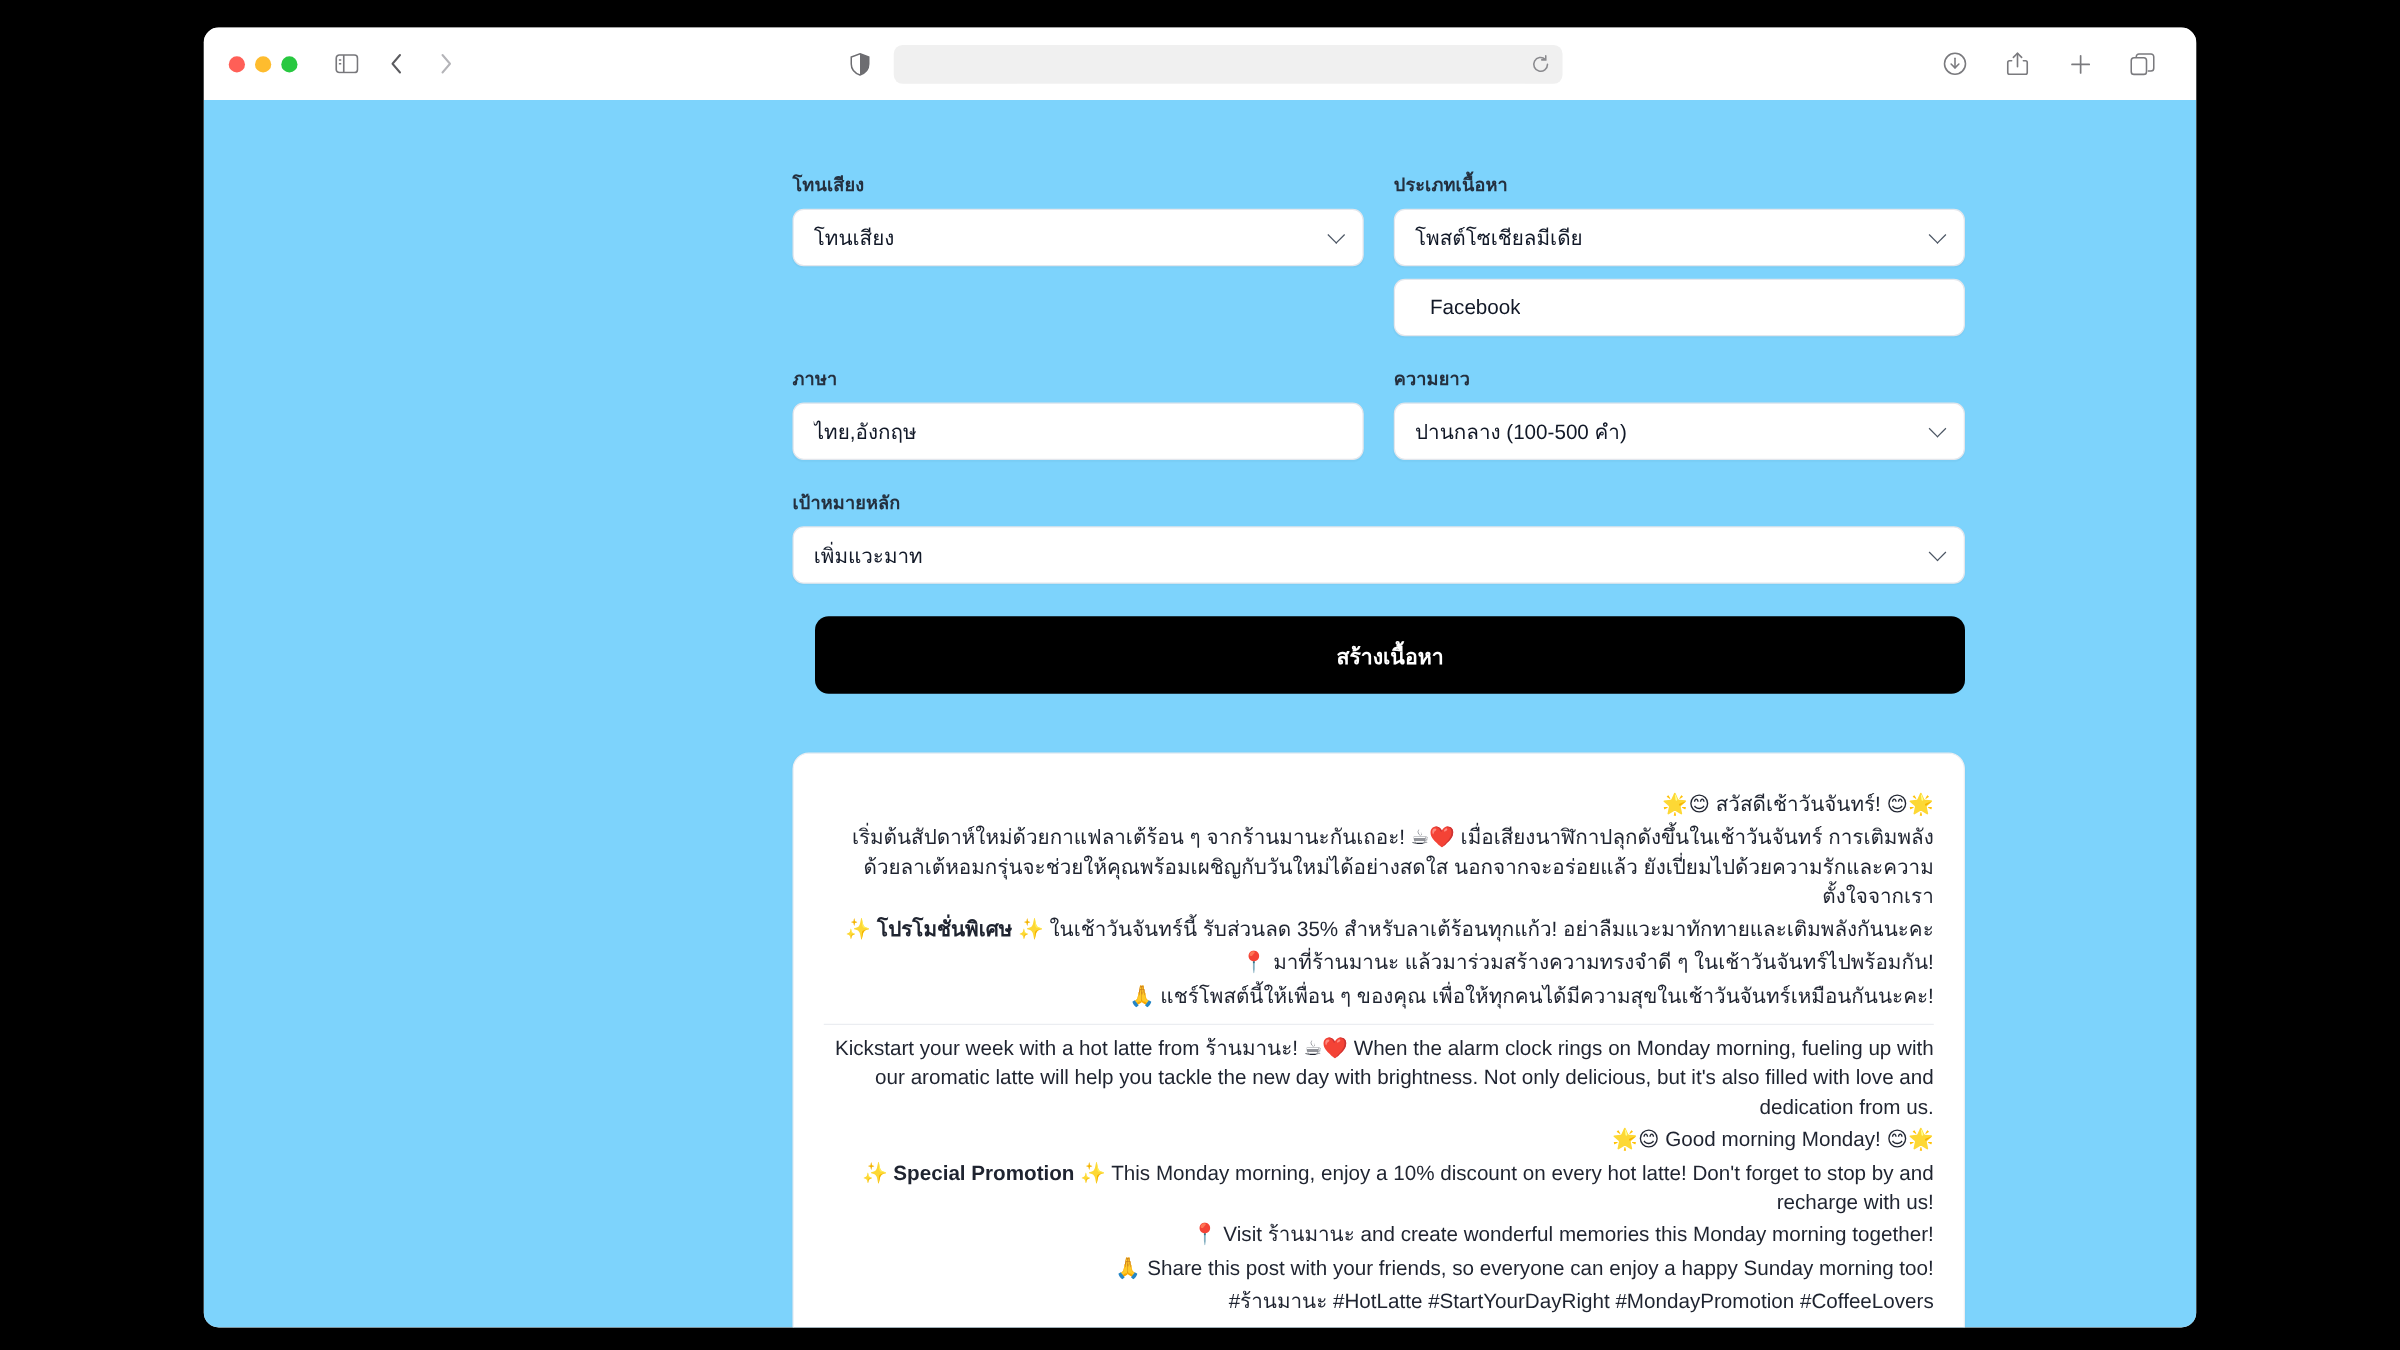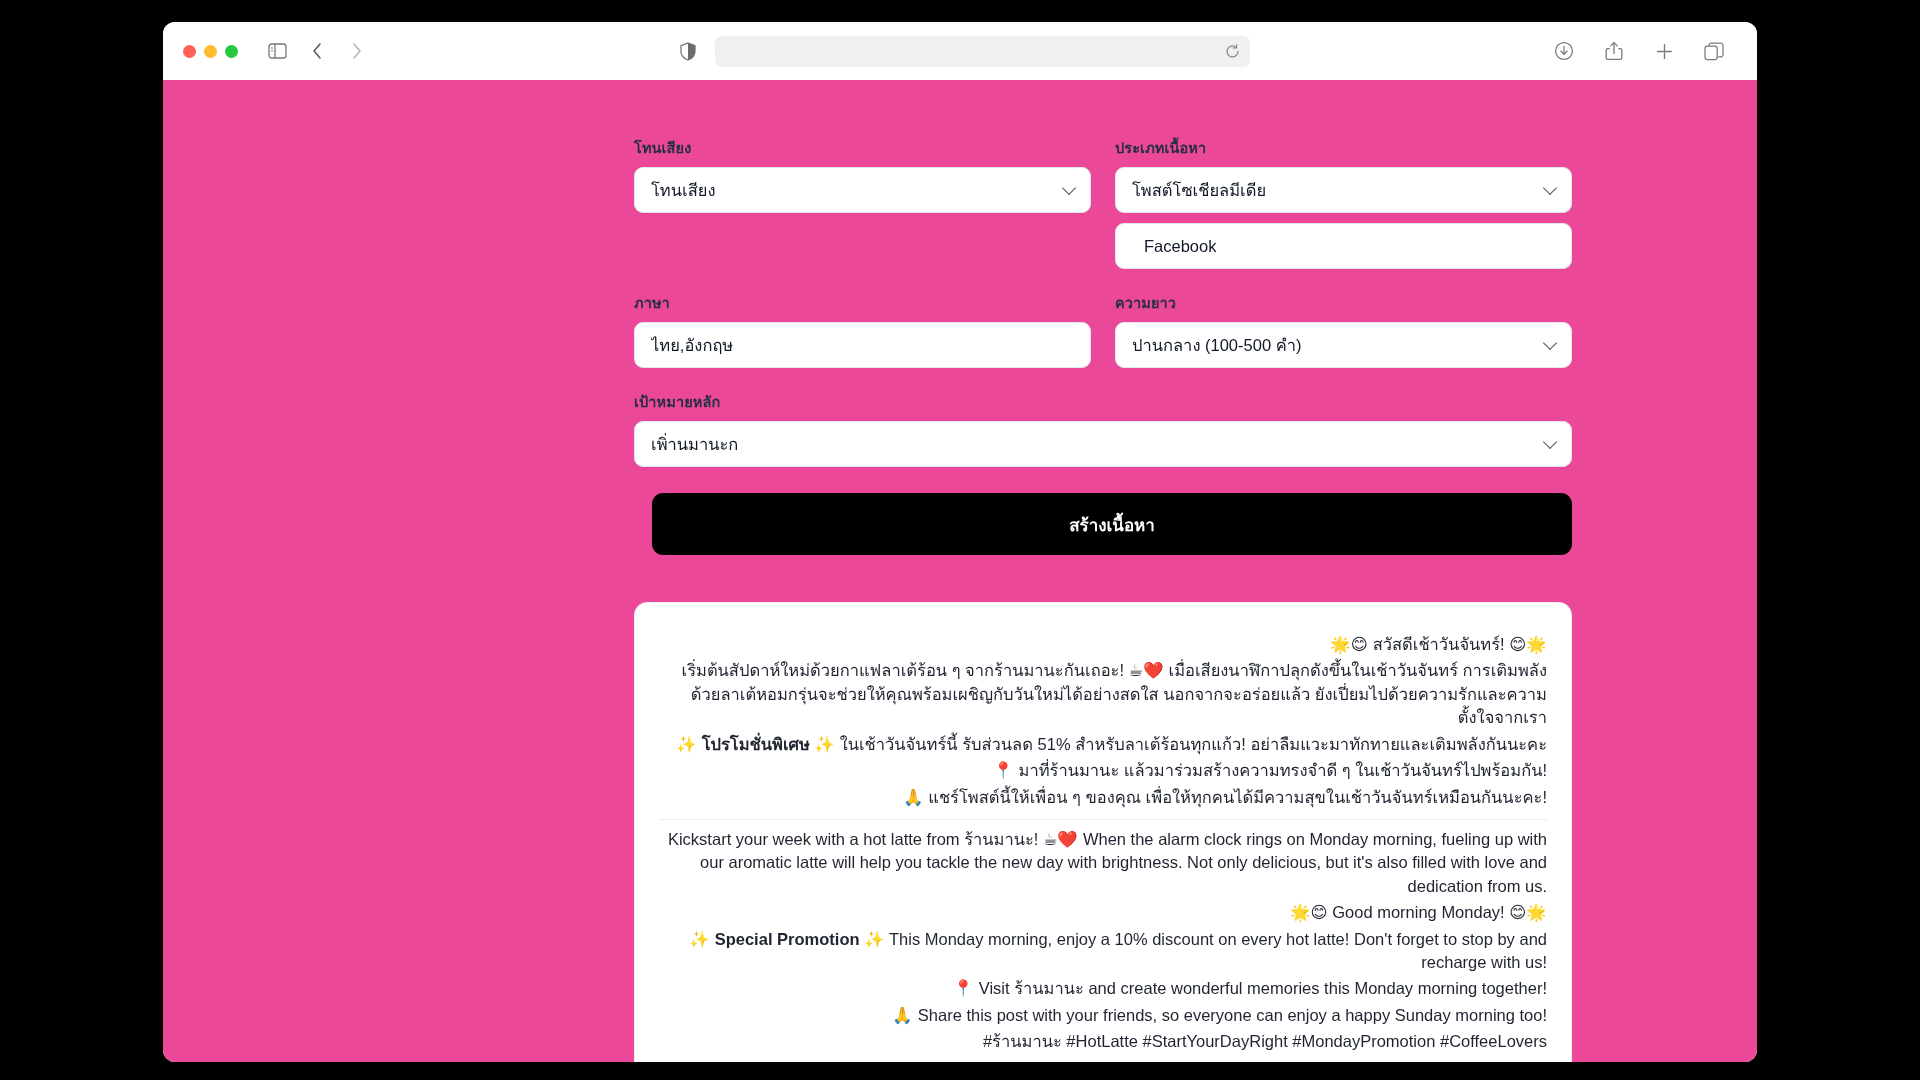--- a/index.html
+++ b/index.html
@@ -85,21 +85,21 @@
     margin-left: auto;
     display: flex;
     align-items: center;
     gap: 16px;
     padding-right: 6px;
   }
 
   
   .viewport {
     flex: 1 1 auto;
-    background: #ec4899;
+    background: #7dd3fc;
     overflow: hidden;
     position: relative;
   }
 
   .page-inner {
     width: 100%;
     padding: 56px 0 0 0;
   }
 
   .content-col {
@@ -313,33 +313,33 @@
           <div class="field">
             <label class="field-label">ความยาว</label>
             <div class="control select">
               <span class="control-value">ปานกลาง (100-500 คำ)</span>
             </div>
           </div>
 
           <div class="field full-row">
             <label class="field-label">เป้าหมายหลัก</label>
             <div class="control select">
-              <span class="control-value">เพิ่านมานะก</span>
+              <span class="control-value">เพิ่มแวะมาท</span>
             </div>
           </div>
 
           <button class="generate-button">สร้างเนื้อหา</button>
         </div>
 
         <div class="result-card">
           <div class="result-body">
 
             <p class="result-line">🌟😊 สวัสดีเช้าวันจันทร์! 😊🌟</p>
             <p class="result-line">เริ่มต้นสัปดาห์ใหม่ด้วยกาแฟลาเต้ร้อน ๆ จากร้านมานะกันเถอะ! ☕❤️ เมื่อเสียงนาฬิกาปลุกดังขึ้นในเช้าวันจันทร์ การเติมพลังด้วยลาเต้หอมกรุ่นจะช่วยให้คุณพร้อมเผชิญกับวันใหม่ได้อย่างสดใส นอกจากจะอร่อยแล้ว ยังเปี่ยมไปด้วยความรักและความตั้งใจจากเรา</p>
-            <p class="result-line"><span>✨ </span><b>โปรโมชั่นพิเศษ</b><span> ✨ ในเช้าวันจันทร์นี้ รับส่วนลด 51% สำหรับลาเต้ร้อนทุกแก้ว! อย่าลืมแวะมาทักทายและเติมพลังกันนะคะ</span></p>
+            <p class="result-line"><span>✨ </span><b>โปรโมชั่นพิเศษ</b><span> ✨ ในเช้าวันจันทร์นี้ รับส่วนลด 35% สำหรับลาเต้ร้อนทุกแก้ว! อย่าลืมแวะมาทักทายและเติมพลังกันนะคะ</span></p>
             <p class="result-line">📍 มาที่ร้านมานะ แล้วมาร่วมสร้างความทรงจำดี ๆ ในเช้าวันจันทร์ไปพร้อมกัน!</p>
             <p class="result-line">🙏 แชร์โพสต์นี้ให้เพื่อน ๆ ของคุณ เพื่อให้ทุกคนได้มีความสุขในเช้าวันจันทร์เหมือนกันนะคะ!</p>
 
             <hr class="result-divider">
 
             <p class="result-line">Kickstart your week with a hot latte from ร้านมานะ! ☕❤️ When the alarm clock rings on Monday morning, fueling up with our aromatic latte will help you tackle the new day with brightness. Not only delicious, but it's also filled with love and dedication from us.</p>
             <p class="result-line">🌟😊 Good morning Monday! 😊🌟</p>
             <p class="result-line"><span>✨ </span><b>Special Promotion</b><span> ✨ This Monday morning, enjoy a 10% discount on every hot latte! Don't forget to stop by and recharge with us!</span></p>
             <p class="result-line">📍 Visit ร้านมานะ and create wonderful memories this Monday morning together!</p>
             <p class="result-line">🙏 Share this post with your friends, so everyone can enjoy a happy Sunday morning too!</p>

